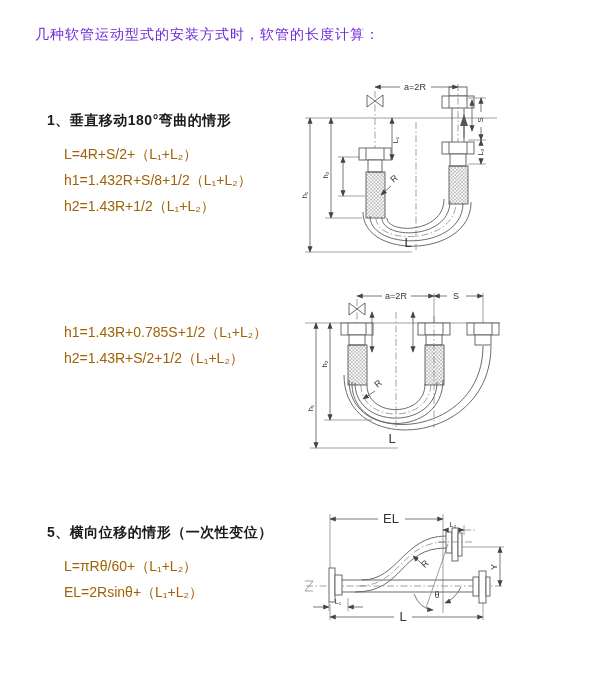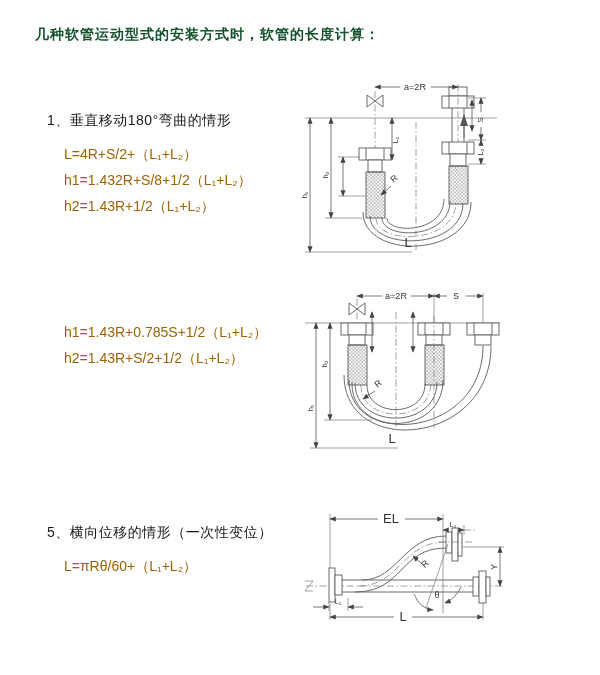--- a/index.html
+++ b/index.html
@@ -1,21 +1,21 @@
 <!DOCTYPE html>
 <html><head>
 <meta charset="utf-8">
 <style>
   html,body{margin:0;padding:0;background:#ffffff;}
   #page{position:relative;width:600px;height:675px;background:#ffffff;overflow:hidden;
         font-family:"Liberation Sans","DejaVu Sans",sans-serif;color:#111;}
-  .title{position:absolute;left:35px;top:26px;font-size:14px;font-weight:bold;
-         letter-spacing:1px;color:#14532d;white-space:nowrap;}
+  .title{position:absolute;left:35px;top:26px;font-size:14px;font-weight:normal;
+         letter-spacing:1px;color:#6d28d9;white-space:nowrap;}
   .section{position:absolute;left:47px;}
-  .sec-heading{font-size:14px;font-weight:normal;color:#1a1a1a;letter-spacing:0.5px;white-space:nowrap;}
+  .sec-heading{font-size:14px;font-weight:bold;color:#1a1a1a;letter-spacing:0.5px;white-space:nowrap;}
   .formulas{margin:11px 0 0 17px;}
   .formula{font-size:14px;line-height:26px;color:#a16207;white-space:nowrap;}
   #sec1{top:112px;}
   #sec2{top:308px;}
   #sec3{top:524px;}
   svg#drawing{position:absolute;left:0;top:0;}
   
   .ln{stroke:#5a5a5a;stroke-width:0.9;fill:none;}
   .thin{stroke:#7a7a7a;stroke-width:0.7;fill:none;}
   .dash{stroke-dasharray:7 2.5 1.5 2.5;}
@@ -46,20 +46,21 @@
     <div class="formulas">
       <div class="formula">h1=1.43R+0.785S+1/2（L₁+L₂）</div>
       <div class="formula">h2=1.43R+S/2+1/2（L₁+L₂）</div>
     </div>
   </div>
 
   <div class="section" id="sec3">
     <div class="sec-heading">5、横向位移的情形（一次性变位）</div>
     <div class="formulas">
       <div class="formula">L=πRθ/60+（L₁+L₂）</div>
+      <div class="formula">EL=2Rsinθ+（L₁+L₂）</div>
     </div>
   </div>
 
   <svg id="drawing" width="600" height="675" viewBox="0 0 600 675">
     <defs>
       <pattern id="braid" width="3.5" height="3.5" patternUnits="userSpaceOnUse">
         <path d="M0,3.5 L3.5,0 M0,0 L3.5,3.5" stroke="#8a8a8a" stroke-width="0.5"></path>
       </pattern>
       <marker id="arr" viewBox="0 0 10 10" refX="9" refY="5" markerWidth="8" markerHeight="8" orient="auto-start-reverse">
         <path d="M0,1 L10,5 L0,9 Z" fill="#444"></path>

